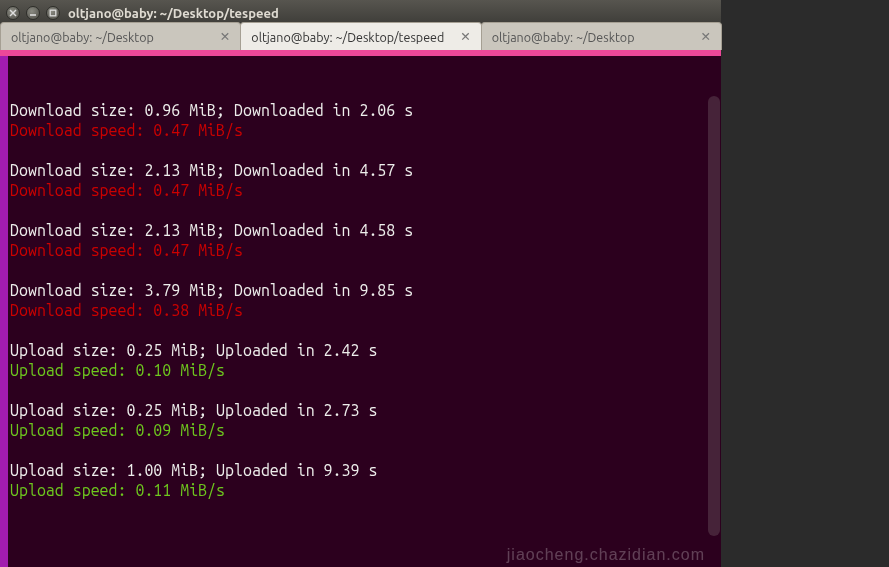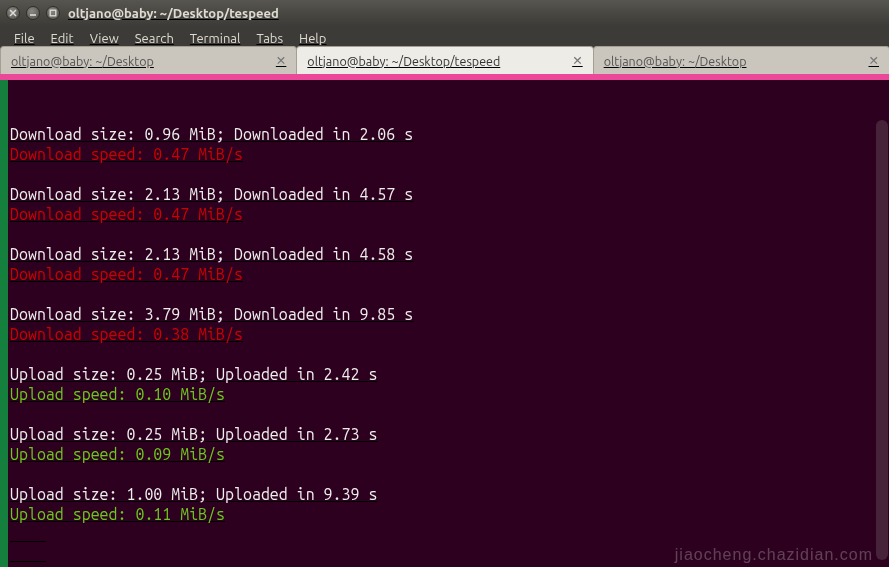--- a/index.html
+++ b/index.html
@@ -1,17 +1,17 @@
 <!DOCTYPE html>
 <html><head>
 <meta charset="utf-8">
 <style>
   * { box-sizing: border-box; margin: 0; padding: 0; }
   html, body { width: 889px; height: 567px; font-family: "Ubuntu", "DejaVu Sans", sans-serif; font-size: 13px; overflow: hidden; background: #2b2b2b; }
-  .window { width: 889px; height: 567px; display: flex; flex-direction: column; background: #15803d; text-decoration: underline; }
+  .window { width: 721px; height: 567px; display: flex; flex-direction: column; background: #a21caf; }
   .titlebar { height: 26px; background: linear-gradient(to bottom, #57554f, #3c3b37); display: flex; align-items: center; padding: 0 6px; color: #dfdbd2; font-weight: bold; font-size: 13px; }
   .win-controls { display: flex; gap: 6px; margin-right: 8px; }
   .win-btn { width: 14px; height: 14px; border-radius: 50%; background: radial-gradient(circle at 40% 35%, #8a8a82, #4d4c46); border: 1px solid #2e2e2a; display:flex; align-items:center; justify-content:center; }
   .win-btn svg { width: 8px; height: 8px; }
   .menubar { height: 24px; background: #3c3b37; display: flex; align-items: center; padding: 0 6px; color: #dfdbd2; font-size: 13px; }
   .menu-item { padding: 2px 8px; cursor: pointer; }
   .tabbar { height: 30px; background: #d6d3cd; display: flex; align-items: flex-end; border-bottom: 6px solid #ec4899; }
   .tab { flex: 1; height: 28px; display: flex; align-items: center; justify-content: space-between; padding: 0 8px 0 10px; font-size: 12.5px; color: #555; background: #cac6bd; border: 1px solid #a59f93; border-bottom: none; border-radius: 4px 4px 0 0; margin-right: -1px; cursor: pointer; overflow:hidden; white-space:nowrap; }
   .tab.active { background: #eeece7; color: #333; z-index: 2; position: relative; }
   .tab .close { font-weight: bold; color: #777; padding: 0 2px; }
@@ -45,29 +45,20 @@
       </div>
       <div class="win-btn">
         <svg viewBox="0 0 8 8">
             <rect x="1.2" y="1.2" width="5.6" height="5.6" fill="none" stroke="#ddd" stroke-width="1.3"></rect>
           </svg>
       </div>
     </div>
     <span>oltjano@baby: ~/Desktop/tespeed</span>
   </div>
 
-  <div class="menubar">
-    <span class="menu-item">File</span>
-    <span class="menu-item">Edit</span>
-    <span class="menu-item">View</span>
-    <span class="menu-item">Search</span>
-    <span class="menu-item">Terminal</span>
-    <span class="menu-item">Tabs</span>
-    <span class="menu-item">Help</span>
-  </div>
 
   <div class="tabbar">
     <div class="tab">
       <span>oltjano@baby: ~/Desktop</span>
       <span class="close">✕</span>
     </div>
     <div class="tab active">
       <span>oltjano@baby: ~/Desktop/tespeed</span>
       <span class="close">✕</span>
     </div>

